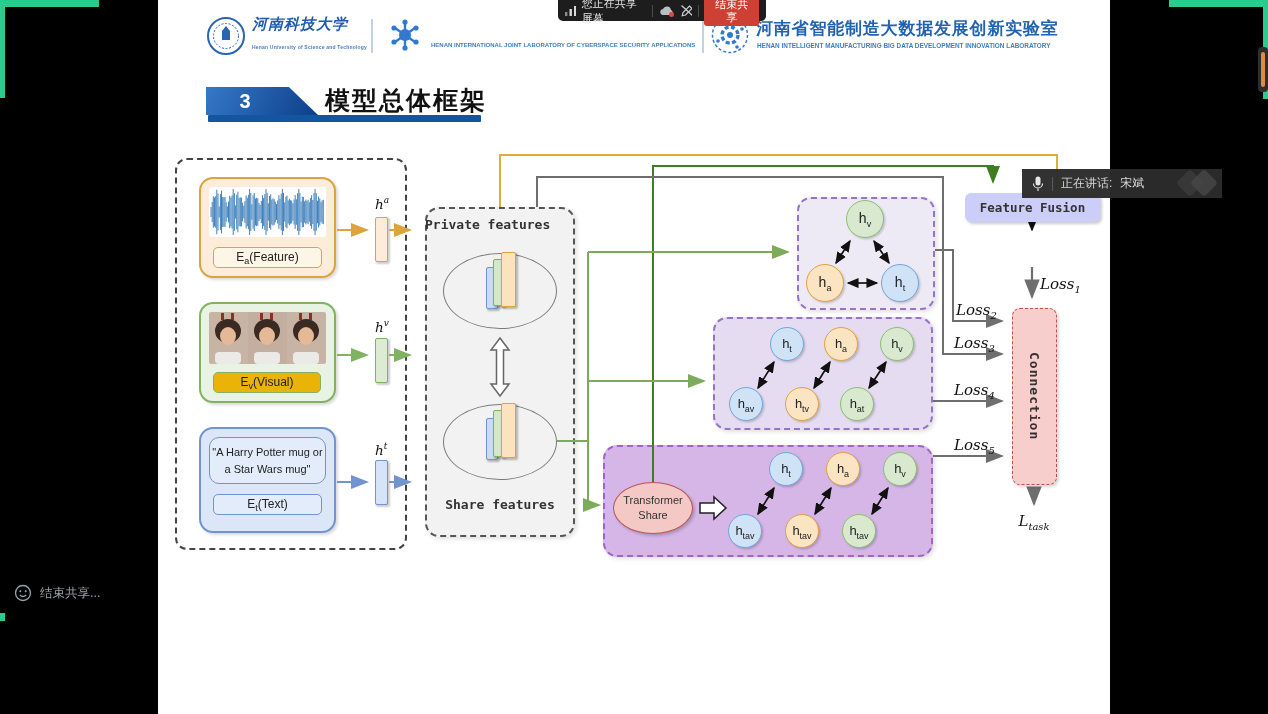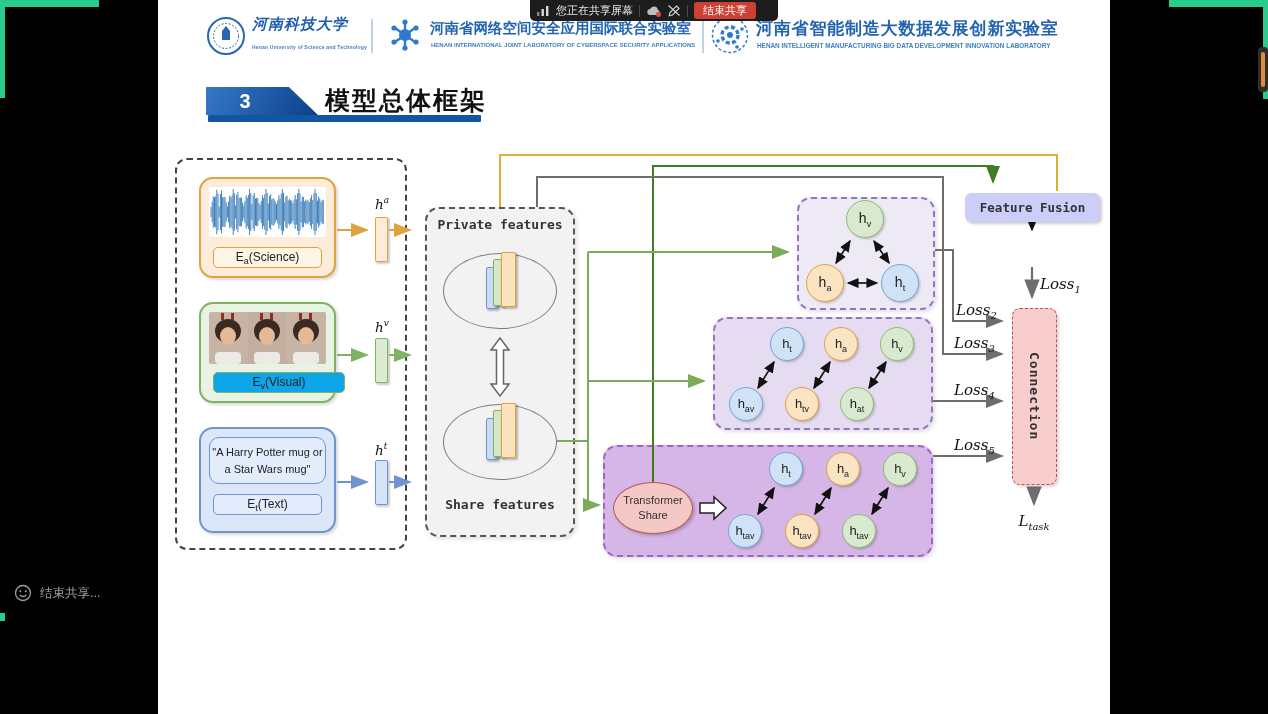--- a/index.html
+++ b/index.html
@@ -80,21 +80,20 @@
     <g fill="#2f7ad0">
       <circle cx="19" cy="6" r="2.6"></circle>
         <circle cx="19" cy="32" r="2.6"></circle>
         <circle cx="8" cy="12" r="2.6"></circle>
         <circle cx="30" cy="26" r="2.6"></circle>
         <circle cx="8" cy="26" r="2.6"></circle>
         <circle cx="30" cy="12" r="2.6"></circle>
         <circle cx="19" cy="19" r="6"></circle>
     </g>
   </svg>
-  <div class="abs labname" style="left:430px;top:19px;font-size:14.5px;z-index:2">河南省网络空间安全应用国际联合实验室</div>
   <div class="abs labsub" style="left:431px;top:42px;font-size:6px;z-index:2">HENAN INTERNATIONAL JOINT LABORATORY OF CYBERSPACE SECURITY APPLICATIONS</div>
   <div class="abs hdiv" style="left:702px;top:19px;height:34px;z-index:2"></div>
 
   <svg class="abs" style="left:710px;top:15px;z-index:2" width="40" height="40">
     <circle cx="20" cy="20" r="17.5" fill="none" stroke="#2f7ad0" stroke-width="1.5" stroke-dasharray="3 2.2"></circle>
     <circle cx="20" cy="20" r="8" fill="none" stroke="#2f7ad0" stroke-width="3.4" stroke-dasharray="4 2.4"></circle>
     <circle cx="20" cy="20" r="3" fill="#2f7ad0"></circle>
     <circle cx="32" cy="14" r="1.8" fill="#2f7ad0"></circle>
       <circle cx="8" cy="26" r="1.8" fill="#2f7ad0"></circle>
       <circle cx="27" cy="32" r="1.8" fill="#2f7ad0"></circle>
@@ -105,21 +104,21 @@
   <div class="abs banner" style="left:206px;top:87px;width:112px;height:28px"><span>3</span></div>
   <div class="abs" style="left:208px;top:115px;width:273px;height:7px;background:#11569f;z-index:1;border-radius:1px"></div>
   <div class="abs ptitle" style="left:325px;top:84px">模型总体框架</div>
 
   <div class="abs" style="left:175px;top:158px;width:232px;height:392px;border:2px dashed #444;border-radius:12px;z-index:1"></div>
 
   <div class="abs inbox" style="left:199px;top:177px;width:137px;height:101px;background:#fcecd9;border:2px solid #dda33c"></div>
   <svg class="abs" style="left:209px;top:187px;z-index:2;background:#fff;border-radius:2px" width="117" height="50">
     <path id="wavepath" stroke="#2e75b6" stroke-width="0.9" fill="none" d="M2.0 20.0V30.0M3.2 14.9V35.1M4.3 9.3V40.7M5.5 10.4V39.6M6.7 9.2V40.8M7.8 2.7V47.3M9.0 6.5V43.5M10.2 19.5V30.5M11.4 7.0V43.0M12.5 3.6V46.4M13.7 10.0V40.0M14.9 10.4V39.6M16.0 9.9V40.1M17.2 15.3V34.7M18.4 19.4V30.6M19.5 14.6V35.4M20.7 8.8V41.2M21.9 10.5V39.5M23.1 8.5V41.5M24.2 2.0V48.0M25.4 6.2V43.8M26.6 18.4V31.6M27.7 7.6V42.4M28.9 4.7V45.3M30.1 10.8V39.2M31.3 10.5V39.5M32.4 10.6V39.4M33.6 15.6V34.4M34.8 18.7V31.3M35.9 14.2V35.8M37.1 8.5V41.5M38.3 10.8V39.2M39.4 7.8V42.2M40.6 2.0V48.0M41.8 6.0V44.0M42.9 17.3V32.7M44.1 8.3V41.7M45.3 5.9V44.1M46.5 11.6V38.4M47.6 10.8V39.2M48.8 11.3V38.7M50.0 15.9V34.1M51.1 17.9V32.1M52.3 13.9V36.1M53.5 8.2V41.8M54.6 11.1V38.9M55.8 7.2V42.8M57.0 2.0V48.0M58.2 5.9V44.1M59.3 16.3V33.7M60.5 9.0V41.0M61.7 7.2V42.8M62.8 12.5V37.5M64.0 11.3V38.7M65.2 12.2V37.8M66.3 14.7V35.3M67.5 17.1V32.9M68.7 13.5V36.5M69.9 8.1V41.9M71.0 11.7V38.3M72.2 6.7V43.3M73.4 2.0V48.0M74.5 5.9V44.1M75.7 15.4V34.6M76.9 9.8V40.2M78.0 8.6V41.4M79.2 13.4V36.6M80.4 11.8V38.2M81.6 13.2V36.8M82.7 13.6V36.4M83.9 16.2V33.8M85.1 12.5V37.5M86.2 8.1V41.9M87.4 12.3V37.7M88.6 6.3V43.7M89.8 2.0V48.0M90.9 6.0V44.0M92.1 14.5V35.5M93.3 9.6V40.4M94.4 10.0V40.0M95.6 14.3V35.7M96.8 12.6V37.4M97.9 13.9V36.1M99.1 12.7V37.3M100.3 15.3V34.7M101.4 11.0V39.0M102.6 8.2V41.8M103.8 13.0V37.0M105.0 6.1V43.9M106.1 2.0V48.0M107.3 6.2V43.8M108.5 13.7V36.3M109.6 9.4V40.6M110.8 11.5V38.5M112.0 15.2V34.8M113.1 13.4V36.6M114.3 12.8V37.2"></path>
   </svg>
-  <div class="abs encl" style="left:213px;top:247px;width:109px;background:#fdf5e6;border:1.5px solid #dda33c"><span>E</span><sub>a</sub><span>(Science)</span></div>
+  <div class="abs encl" style="left:213px;top:247px;width:109px;background:#fdf5e6;border:1.5px solid #dda33c"><span>E</span><sub>a</sub><span>(Feature)</span></div>
   <div class="abs hlbl" style="left:375px;top:195px"><span class="it">h</span><sup>a</sup></div>
   <div class="abs fbar" style="left:375px;top:217px;background:#fcecd9;border:1.5px solid #dda33c"></div>
 
   <div class="abs inbox" style="left:199px;top:302px;width:137px;height:101px;background:#e9f3e3;border:2px solid #7fb361"></div>
   <svg class="abs" style="left:209px;top:312px;z-index:2;border-radius:2px" width="117" height="52">
     <g>
       <rect x="0" y="0" width="39" height="52" fill="#c8b4a5"></rect>
         <rect x="39" y="0" width="39" height="52" fill="#c3ae9f"></rect>
         <rect x="78" y="0" width="39" height="52" fill="#c8b4a5"></rect>
       <g fill="#8d2f23">
@@ -140,35 +139,35 @@
           <ellipse cx="58" cy="24" rx="8" ry="9"></ellipse>
           <ellipse cx="97" cy="24" rx="8" ry="9"></ellipse>
         </g>
       <g fill="#eceae6">
           <rect x="6" y="40" width="26" height="12" rx="4"></rect>
           <rect x="45" y="40" width="26" height="12" rx="4"></rect>
           <rect x="84" y="40" width="26" height="12" rx="4"></rect>
         </g>
     </g>
   </svg>
-  <div class="abs encl" style="left:213px;top:372px;width:132px;background:#0ea5e9;border:1.5px solid #7fb361"><span>E</span><sub>v</sub><span>(Visual)</span></div>
+  <div class="abs encl" style="left:213px;top:372px;width:108px;background:#eab308;border:1.5px solid #7fb361"><span>E</span><sub>v</sub><span>(Visual)</span></div>
   <div class="abs hlbl" style="left:375px;top:318px"><span class="it">h</span><sup>v</sup></div>
   <div class="abs fbar" style="left:375px;top:338px;background:#ddebd2;border:1.5px solid #7fb361"></div>
 
   <div class="abs inbox" style="left:199px;top:427px;width:137px;height:106px;background:#dbe7f8;border:2px solid #7193cf"></div>
   <div class="abs" style="left:209px;top:437px;width:117px;height:47px;background:#e2ecfa;border:1.5px solid #7193cf;border-radius:10px;z-index:2;font-size:11px;color:#222;text-align:center;display:flex;flex-direction:column;justify-content:center;line-height:1.5">
     <span>"A Harry Potter mug or</span>
       <span>a Star Wars mug"</span>
   </div>
   <div class="abs encl" style="left:213px;top:494px;width:109px;background:#e2ecfa;border:1.5px solid #7193cf"><span>E</span><sub>t</sub><span>(Text)</span></div>
   <div class="abs hlbl" style="left:375px;top:441px"><span class="it">h</span><sup>t</sup></div>
   <div class="abs fbar" style="left:375px;top:460px;background:#d6e4f7;border:1.5px solid #7193cf"></div>
 
   <div class="abs" style="left:425px;top:207px;width:150px;height:330px;background:#f2f2f2;border:2px dashed #555;border-radius:14px;z-index:1;box-shadow:2px 2px 4px rgba(0,0,0,.12)"></div>
-  <div class="abs mono" style="left:425px;top:217px;width:150px;text-align:center;font-size:13px;z-index:2">Private features</div>
+  <div class="abs mono" style="left:425px;top:217px;width:150px;font-size:13px;z-index:2">Private features</div>
   <div class="abs ell" style="left:443px;top:253px"></div>
   <div class="abs ebar" style="left:486px;top:267px;width:12px;height:42px;background:#c9dcf3;border:1.5px solid #7193cf"></div>
   <div class="abs ebar" style="left:493px;top:259px;width:12px;height:47px;background:#d5e7c8;border:1.5px solid #7fb361"></div>
   <div class="abs ebar" style="left:501px;top:252px;width:15px;height:55px;background:#fbe3bd;border:1.5px solid #dda33c"></div>
   <div class="abs ell" style="left:443px;top:404px"></div>
   <div class="abs ebar" style="left:486px;top:418px;width:12px;height:42px;background:#c9dcf3;border:1.5px solid #7193cf"></div>
   <div class="abs ebar" style="left:493px;top:410px;width:12px;height:47px;background:#d5e7c8;border:1.5px solid #7fb361"></div>
   <div class="abs ebar" style="left:501px;top:403px;width:15px;height:55px;background:#fbe3bd;border:1.5px solid #dda33c"></div>
   <div class="abs mono" style="left:425px;top:497px;width:150px;text-align:center;font-size:13px;z-index:2">Share features</div>
 
@@ -264,21 +263,21 @@
     </div>
 
   <div class="abs lossl" style="left:1040px;top:275px"><span>Loss</span><sub>1</sub></div>
   <div class="abs lossl" style="left:956px;top:301px"><span>Loss</span><sub>2</sub></div>
   <div class="abs lossl" style="left:954px;top:334px"><span>Loss</span><sub>3</sub></div>
   <div class="abs lossl" style="left:954px;top:381px"><span>Loss</span><sub>4</sub></div>
   <div class="abs lossl" style="left:954px;top:436px"><span>Loss</span><sub>5</sub></div>
   <div class="abs lossl" style="left:1004px;top:512px;width:60px;text-align:center"><span>L</span><sub>task</sub></div>
 
 
-  <div class="abs pill" style="left:530px;top:0;width:248px;height:21px">
+  <div class="abs pill" style="left:558px;top:0;width:208px;height:21px">
     <svg width="13" height="11">
         <rect x="0" y="7" width="2.4" height="4" fill="#8a8a8a"></rect>
         <rect x="4.5" y="4" width="2.4" height="7" fill="#d9d9d9"></rect>
         <rect x="9" y="1" width="2.4" height="10" fill="#d9d9d9"></rect>
       </svg>
     <span>您正在共享屏幕</span>
     <span class="pdiv"></span>
     <span style="position:relative;width:15px;height:13px">
       <svg width="15" height="13">
           <path d="M3.5 11 a3 3 0 0 1 .5-5.9 A4.2 4.2 0 0 1 12 6 a2.6 2.6 0 0 1-.5 5 z" fill="#b9bec5"></path>
@@ -286,20 +285,32 @@
       <span style="position:absolute;right:0;bottom:0;width:4.6px;height:4.6px;border-radius:50%;background:#e0483c"></span>
     </span>
     <svg width="14" height="13">
         <path d="M9.5 2 l2.5 2.5 -6.5 6.5 -3.3 .8 .8-3.3 z" fill="none" stroke="#cfcfcf" stroke-width="1.2"></path>
         <line x1="1.5" y1="1.5" x2="12.5" y2="11.5" stroke="#cfcfcf" stroke-width="1.3"></line>
       </svg>
     <span class="pdiv"></span>
     <button class="endbtn">结束共享</button>
   </div>
 
+  <div class="abs speak" style="left:1022px;top:169px;width:200px;height:29px">
+    <svg width="12" height="16">
+      <rect x="3.5" y="0.5" width="5" height="9" rx="2.5" fill="#e6e6e6"></rect>
+      <path d="M1.5 7.5 a4.5 4.5 0 0 0 9 0" fill="none" stroke="#e6e6e6" stroke-width="1.2"></path>
+      <line x1="6" y1="12.5" x2="6" y2="15" stroke="#e6e6e6" stroke-width="1.2"></line>
+    </svg>
+    <span class="sdiv"></span>
+    <span>正在讲话:</span>
+    <span>宋斌</span>
+    <span class="wm" style="left:158px;top:4px;background:#3a3a3a;opacity:.9"></span>
+    <span class="wm" style="left:172px;top:4px;background:#474747;opacity:.8"></span>
+  </div>
 
   <div class="abs chat" style="left:14px;top:584px">
     <svg width="18" height="18">
       <circle cx="9" cy="9" r="7.5" fill="none" stroke="#98a1a8" stroke-width="1.3"></circle>
       <circle cx="6.3" cy="7.2" r="1" fill="#98a1a8"></circle>
         <circle cx="11.7" cy="7.2" r="1" fill="#98a1a8"></circle>
       <path d="M5.8 11 q3.2 3 6.4 0" fill="none" stroke="#98a1a8" stroke-width="1.2"></path>
     </svg>
     <span>结束共享...</span>
   </div>

